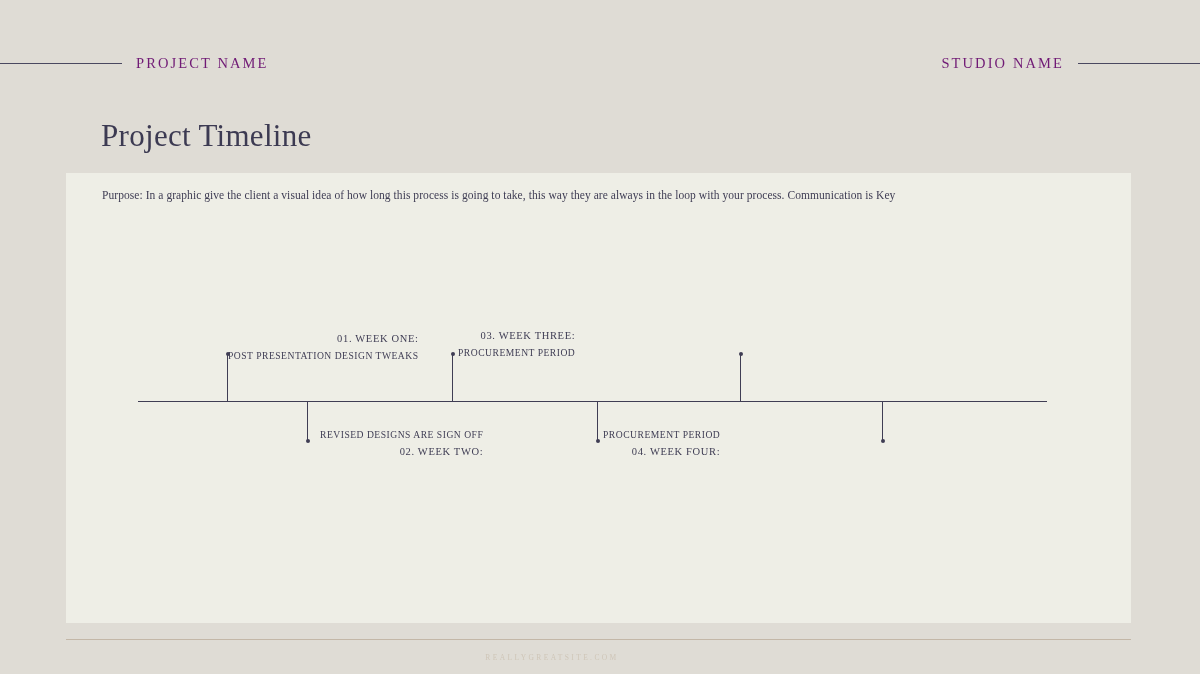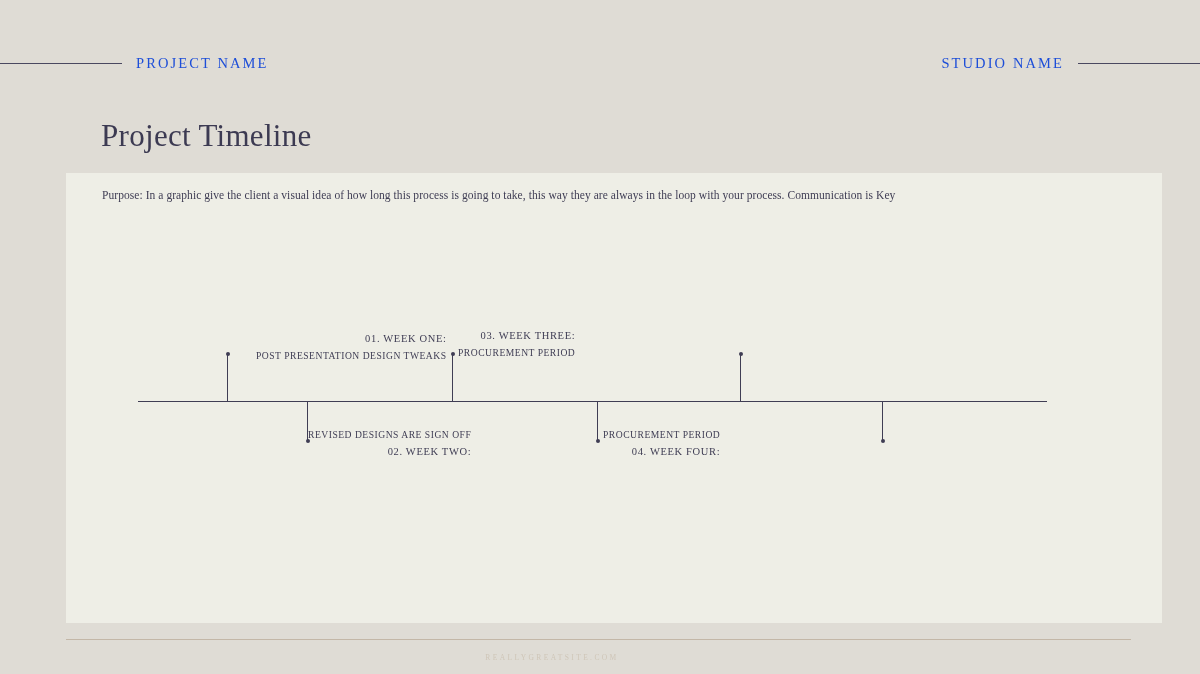--- a/index.html
+++ b/index.html
@@ -32,21 +32,21 @@
     background: #4a4860;
   }
   .header-rule.left  { left: 0;    width: 122px; }
   .header-rule.right { right: 0;   width: 122px; }
 
   .header-label {
     position: absolute;
     top: 0;
     font-size: 14.5px;
     letter-spacing: 2.1px;
-    color: #1d4ed8;
+    color: #701a75;
     white-space: nowrap;
     line-height: 22px;
   }
   .header-label.project { left: 136px; }
   .header-label.studio  { right: 136px; }
 
   
   .page-title {
     position: absolute;
     left: 101px;
@@ -58,21 +58,20 @@
   }
 
   
   .panel {
     position: absolute;
     left: 66px;
     top: 173px;
     width: 1065px;
     height: 450px;
     background: #eeeee6;
-    padding-left: 31px;
   }
 
   .purpose {
     position: absolute;
     left: 36px;
     top: 16px;
     font-size: 11.5px;
     letter-spacing: 0.06px;
     color: #3f3d54;
     white-space: nowrap;
@@ -162,28 +161,28 @@
 
   <div class="purpose">Purpose: In a graphic give the client a visual idea of how long this process is going to take, this way they are always in the loop with your process. Communication is Key</div>
 
   <div class="axis"></div>
 
   <div class="tick up" style="left:161px">
     <span class="cap"></span>
   </div>
   <div class="milestone above" style="left:158px; top:160px">
     <div class="m-week">01.  WEEK ONE:</div>
-    <div class="m-desc" style="margin-left:32px">POST PRESENTATION DESIGN TWEAKS</div>
+    <div class="m-desc" style="margin-left:4px">POST PRESENTATION DESIGN TWEAKS</div>
   </div>
 
   <div class="tick down" style="left:241px">
     <span class="cap"></span>
   </div>
   <div class="milestone below" style="left:238px; top:256px">
-    <div class="m-desc" style="margin-left:4px">REVISED DESIGNS ARE SIGN OFF</div>
+    <div class="m-desc" style="margin-left:16px">REVISED DESIGNS ARE SIGN OFF</div>
     <div class="m-week">02.  WEEK TWO:</div>
   </div>
 
   <div class="tick up" style="left:386px">
     <span class="cap"></span>
   </div>
   <div class="milestone above" style="left:376px; top:157px">
     <div class="m-week">03. WEEK THREE:</div>
     <div class="m-desc" style="margin-left:16px">PROCUREMENT PERIOD</div>
   </div>

